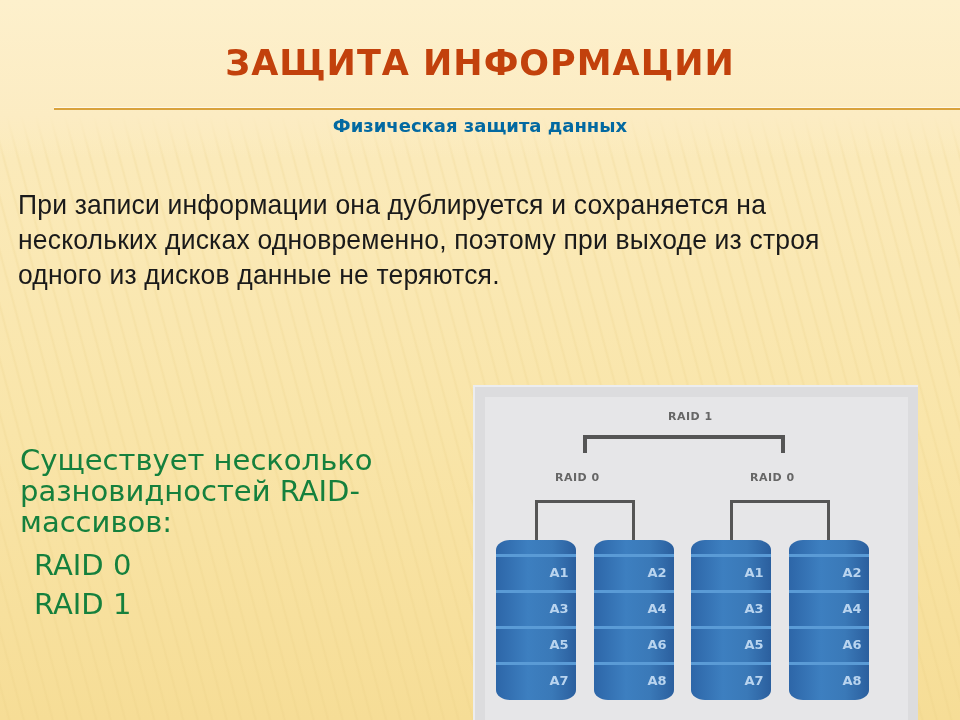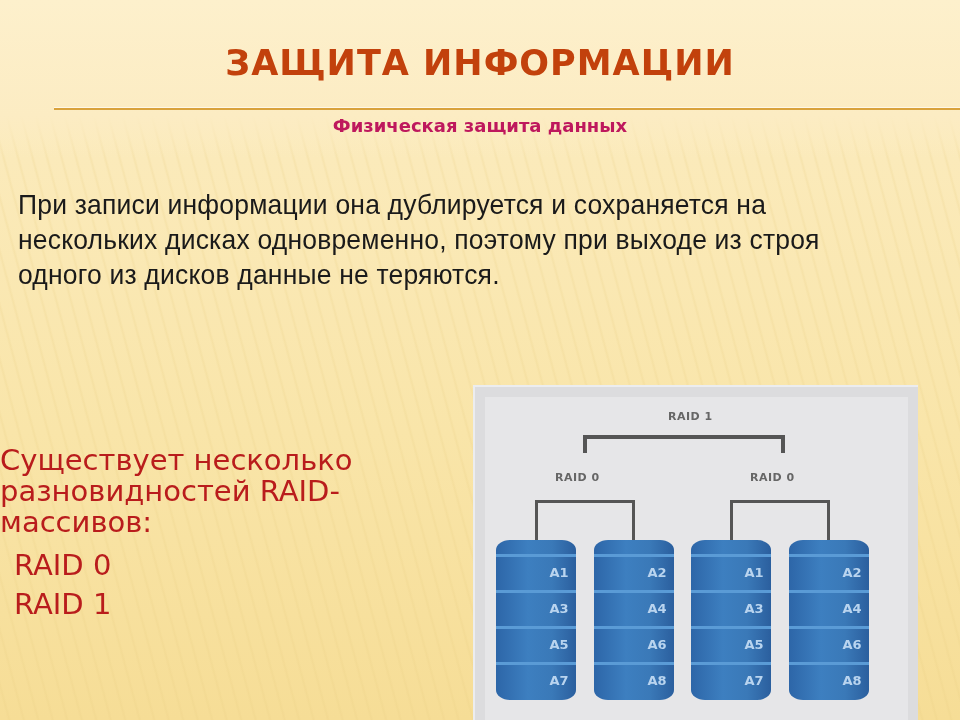--- a/index.html
+++ b/index.html
@@ -17,31 +17,31 @@
     text-align: center; font-weight: bold; font-size: 35px;
     color: #c2410c; letter-spacing: 1px;
   }
   .rule {
     position: absolute; left: 54px; top: 108px; width: 906px; height: 2px;
     background: #d9a23c;
     box-shadow: 0 -1px 0 rgba(255,255,255,0.6);
   }
   .subtitle {
     position: absolute; left: 0; width: 960px; top: 115px;
-    text-align: center; font-weight: bold; font-size: 18px; color: #be185d;
+    text-align: center; font-weight: bold; font-size: 18px; color: #0369a1;
   }
   .body-para {
     position: absolute; left: 18px; top: 187px; width: 930px;
     font-family: "Liberation Sans", sans-serif; font-size: 28.5px;
     line-height: 35px; color: #1a1a1a; letter-spacing: 0.2px;
     transform: scaleX(0.93); transform-origin: left top;
   }
   .raid-text {
-    position: absolute; left: 0; top: 445px; width: 420px;
-    font-family: "DejaVu Sans", sans-serif; font-size: 29px; line-height: 31px; color: #b91c1c;
+    position: absolute; left: 20px; top: 445px; width: 420px;
+    font-family: "DejaVu Sans", sans-serif; font-size: 29px; line-height: 31px; color: #15803d;
   }
   .raid-text .list { margin-top: 8px; }
   .raid-text .list div { padding-left: 14px; height: 39px; line-height: 39px; }
   .diagram {
     position: absolute; left: 473px; top: 385px; width: 445px; height: 335px;
     background: #dcdcde;
     border-left: 2px solid #ecedef; border-top: 2px solid #ecedef;
     box-sizing: border-box;
   }
   .diagram .inner {

